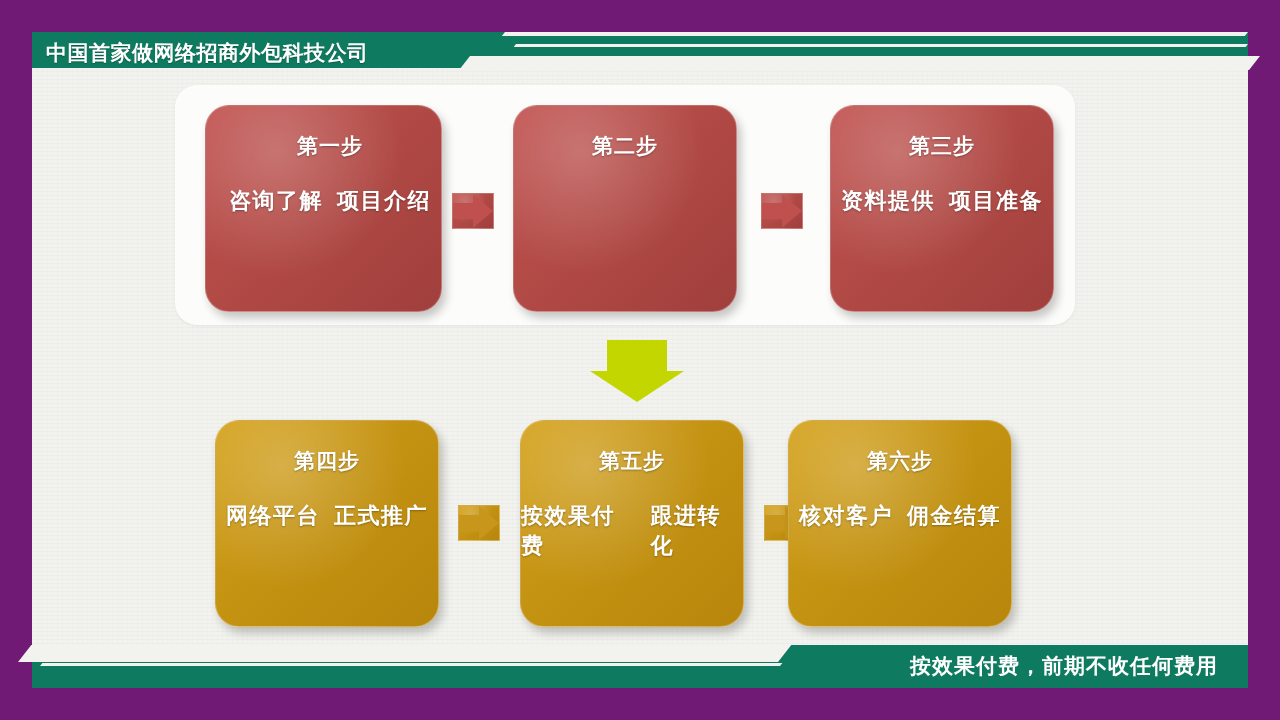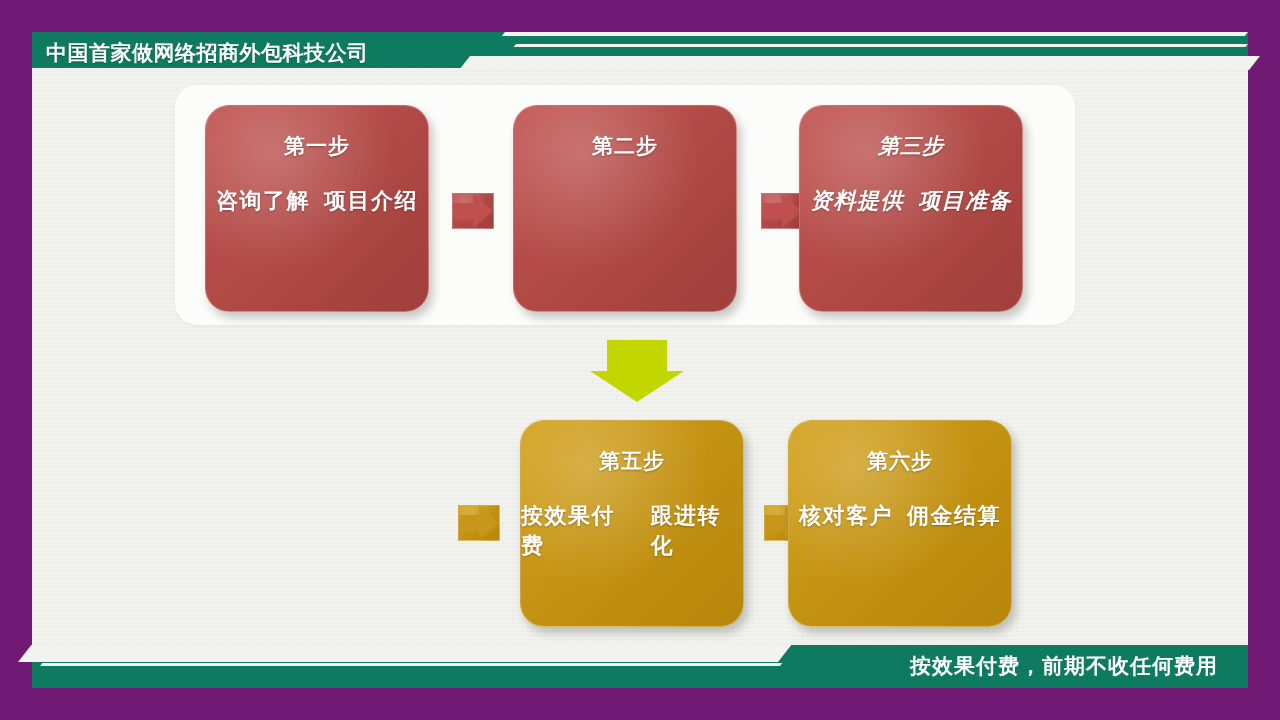--- a/index.html
+++ b/index.html
@@ -100,23 +100,23 @@
     border:1px solid rgba(255,255,255,0.25);
   }
   .gold{
     background:
       radial-gradient(circle at 30% 22%, rgba(255,255,255,0.22), rgba(255,255,255,0) 55%),
       linear-gradient(135deg,#D4A017 0%,#C49312 45%,#B8860B 100%);
     border:1px solid rgba(255,255,255,0.25);
   }
 
   
-  .s1{left:205px;top:105px;}
+  .s1{left:205px;top:105px;padding-left:13px;}
   .s2{left:513px;top:105px;text-align:right;}
-  .s3{left:799px;top:105px;font-style:italic;}
+  .s3{left:830px;top:105px;}
   .s4{left:215px;top:420px;}
   .s5{left:520px;top:420px;}
   .s6{left:788px;top:420px;}
 
   
   .harrow{position:absolute;width:40px;height:34px;}
   .harrow .shaft{
     position:absolute;left:0;top:9px;width:22px;height:16px;
   }
   .harrow .head{
@@ -187,20 +187,27 @@
       <span>资料提供</span>
       <span>项目准备</span>
     </div>
   </div>
 
   <div class="down-arrow">
     <div class="shaft"></div>
       <div class="head"></div>
   </div>
 
+  <div class="step gold s4">
+    <div class="title">第四步</div>
+    <div class="lines">
+      <span>网络平台</span>
+      <span>正式推广</span>
+    </div>
+  </div>
 
   <div class="harrow gold a3">
     <div class="shaft"></div>
       <div class="head"></div>
   </div>
 
   <div class="step gold s5">
     <div class="title">第五步</div>
     <div class="lines">
       <span>按效果付费</span>

